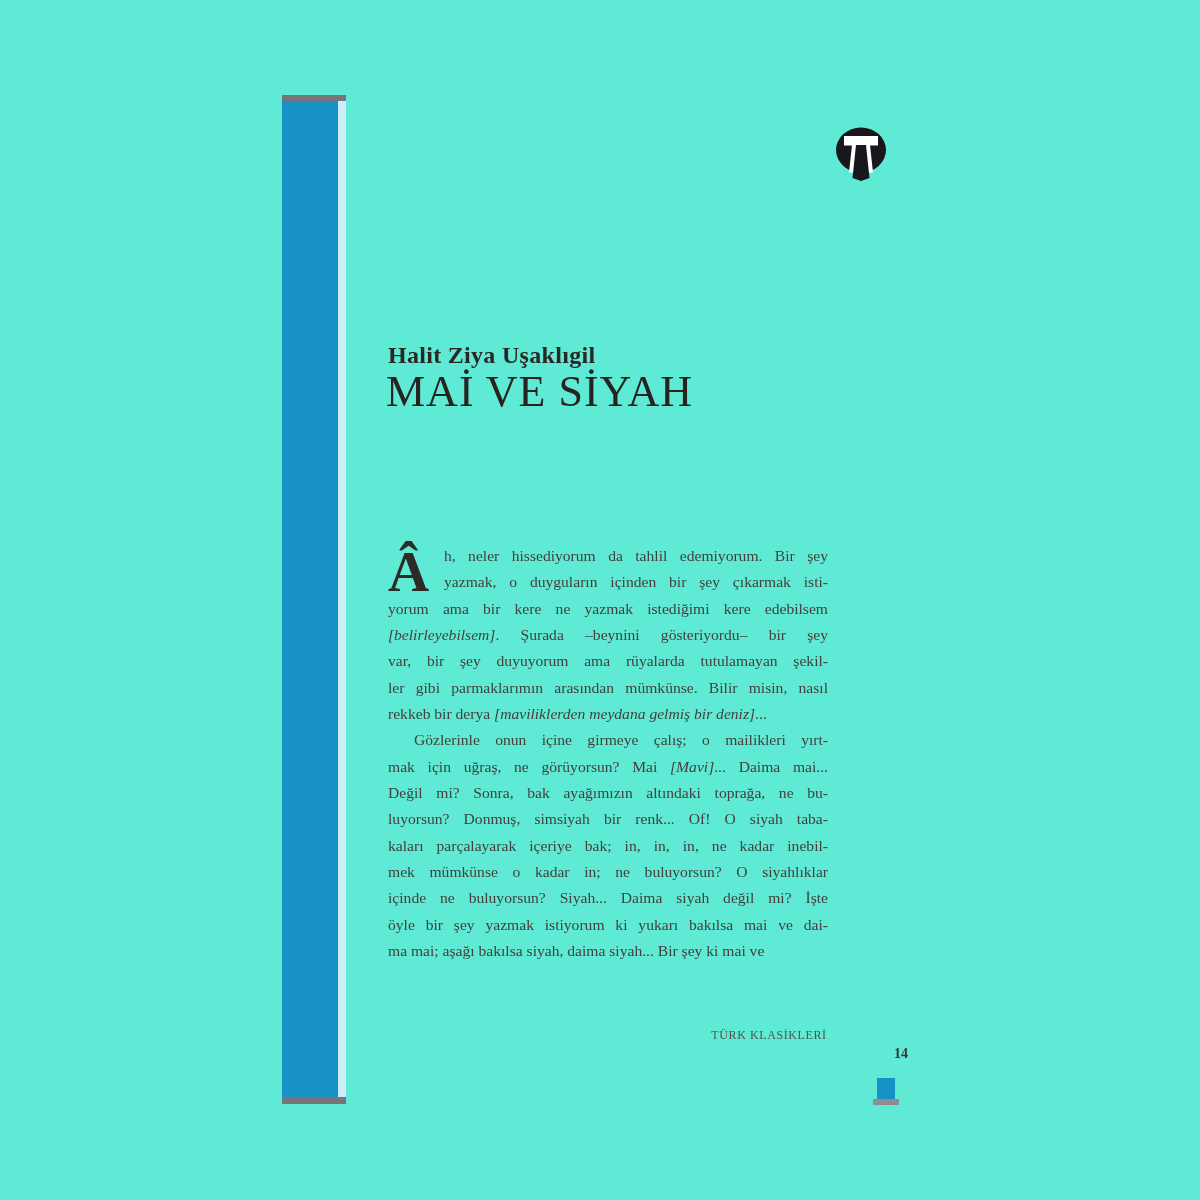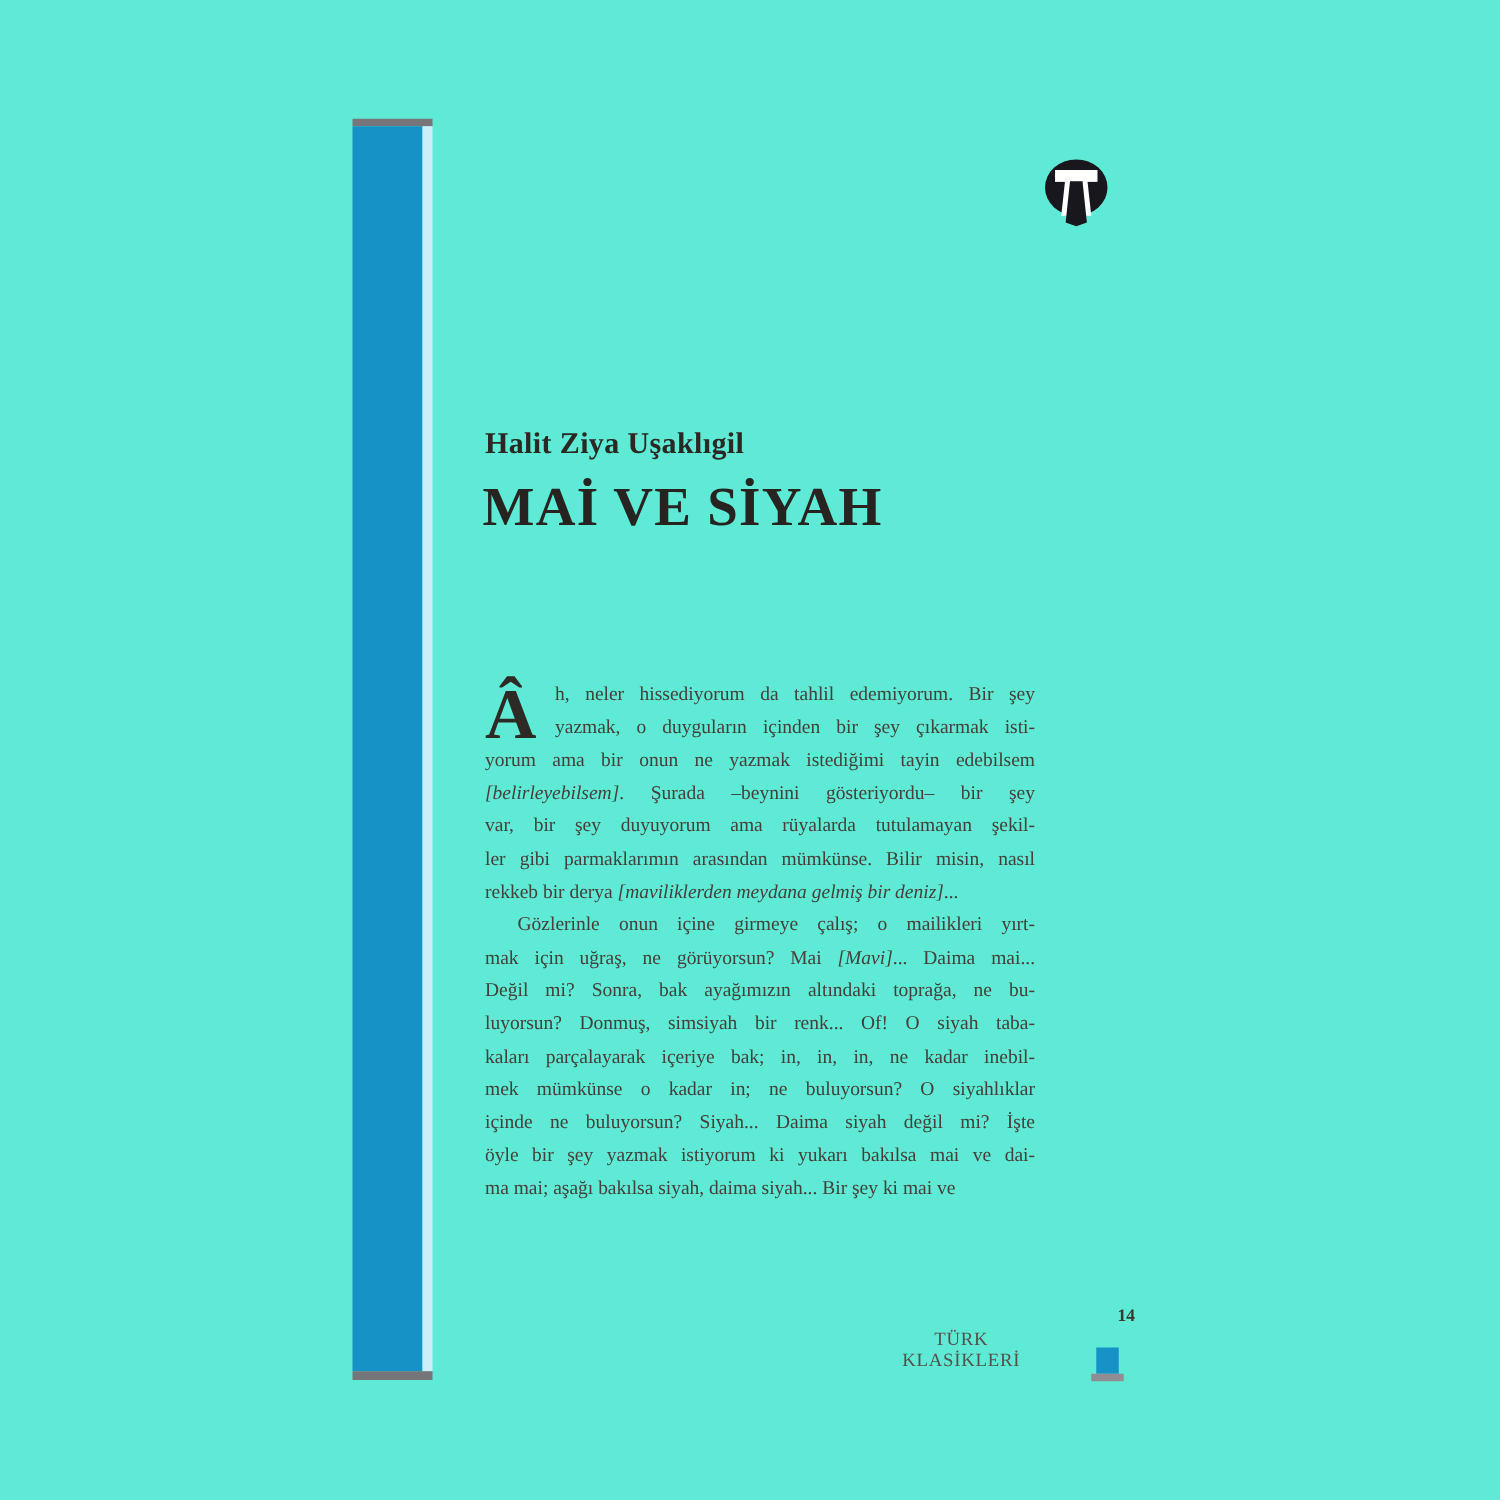--- a/index.html
+++ b/index.html
@@ -15,22 +15,22 @@
 
   
   .logo { position:absolute; left:835px; top:127px; width:52px; height:58px; }
 
   
   .author {
     position:absolute; left:388px; top:342px; width:440px;
     font-size:24px; font-weight:700; color:#2b2824; letter-spacing:0.3px;
   }
   .title {
-    position:absolute; left:386px; top:380px; width:480px;
-    font-size:44px; font-weight:700; color:#262320; letter-spacing:1px;
+    position:absolute; left:386px; top:366px; width:480px;
+    font-size:44px; font-weight:400; color:#262320; letter-spacing:1px;
   }
   .editor {
     position:absolute; left:388px; top:441px; width:440px;
     font-size:17px; font-style:italic; color:#3e3a36;
   }
 
   
   .bodyblock {
     position:absolute; left:388px; top:547px; width:440px;
     font-size:15.6px; color:#44403c;
@@ -43,22 +43,22 @@
     height:26.35px; overflow:hidden;
     text-align:justify; text-align-last:justify;
   }
   .line.cap-indent { padding-left:56px; }
   .line.last { text-align-last:left; }
   .line.para-indent { text-indent:26px; }
   .line i { }
 
   
   .series {
-    position:absolute; left:703px; top:1064px; width:132px;
-    font-size:15px; letter-spacing:0.6px; color:#55514d; text-align:center;
+    position:absolute; left:703px; top:1028px; width:132px;
+    font-size:12px; letter-spacing:0.6px; color:#55514d; text-align:center;
     font-family:"Liberation Serif", serif;
   }
   .pagenum {
     position:absolute; left:894px; top:1046px; width:44px;
     font-size:14px; font-weight:700; color:#3a3732; text-align:left;
   }
   .page-mark { position:absolute; left:877px; top:1078px; width:18px; height:21px; background:#1692c6; }
   .page-mark-edge { position:absolute; left:873px; top:1099px; width:26px; height:6px; background:#8e8e92; }
 </style>
 </head>
@@ -78,21 +78,21 @@
     <polygon points="21,18 31,18 34.5,51 26,54 17.5,51" fill="#17171d"></polygon>
   </svg>
 
   <div class="author">Halit Ziya Uşaklıgil</div>
   <div class="title">MAİ VE SİYAH</div>
 
   <div class="bodyblock">
     <span class="dropcap">Â</span>
     <div class="line cap-indent">h, neler hissediyorum da tahlil edemiyorum. Bir şey</div>
     <div class="line cap-indent">yazmak, o duyguların içinden bir şey çıkarmak isti-</div>
-    <div class="line">yorum ama bir onun ne yazmak istediğimi tayin edebilsem</div>
+    <div class="line">yorum ama bir kere ne yazmak istediğimi kere edebilsem</div>
     <div class="line"><i>[belirleyebilsem]</i>. Şurada –beynini gösteriyordu– bir şey</div>
     <div class="line">var, bir şey duyuyorum ama rüyalarda tutulamayan şekil-</div>
     <div class="line">ler gibi parmaklarımın arasından mümkünse. Bilir misin, nasıl</div>
     <div class="line last">rekkeb bir derya <i>[maviliklerden meydana gelmiş bir deniz]</i>...</div>
     <div class="line para-indent">Gözlerinle onun içine girmeye çalış; o mailikleri yırt-</div>
     <div class="line">mak için uğraş, ne görüyorsun? Mai <i>[Mavi]</i>... Daima mai...</div>
     <div class="line">Değil mi? Sonra, bak ayağımızın altındaki toprağa, ne bu-</div>
     <div class="line">luyorsun? Donmuş, simsiyah bir renk... Of! O siyah taba-</div>
     <div class="line">kaları parçalayarak içeriye bak; in, in, in, ne kadar inebil-</div>
     <div class="line">mek mümkünse o kadar in; ne buluyorsun? O siyahlıklar</div>

